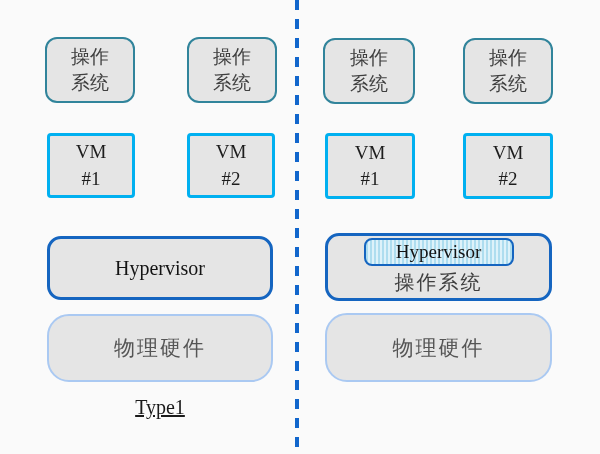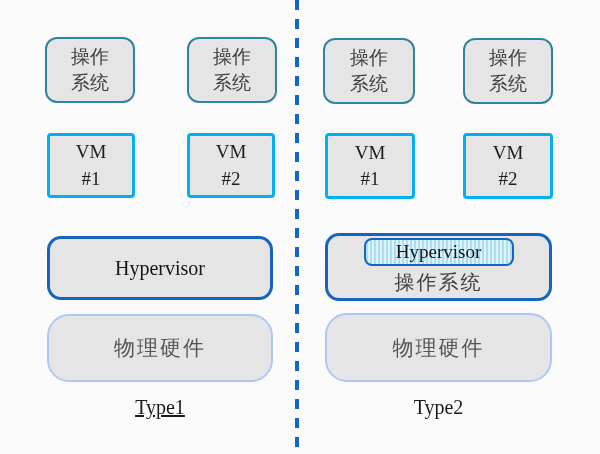--- a/index.html
+++ b/index.html
@@ -131,15 +131,14 @@
   <div class="box vm-box" style="left:463px;top:133px;width:90px;height:66px;">VM
 #2</div>
 
   <div class="box host-box" style="left:325px;top:233px;width:227px;height:68px;">
     <div class="hyp-inner">Hypervisor</div>
     <div class="host-os-label">操作系统</div>
   </div>
 
   <div class="box hw-box" style="left:325px;top:313px;width:227px;height:69px;">物理硬件</div>
 
-  <div class="type-label" style="left:325px;top:396px;width:227px;">Type2</div>
 
 </div>
 
 </body></html>

